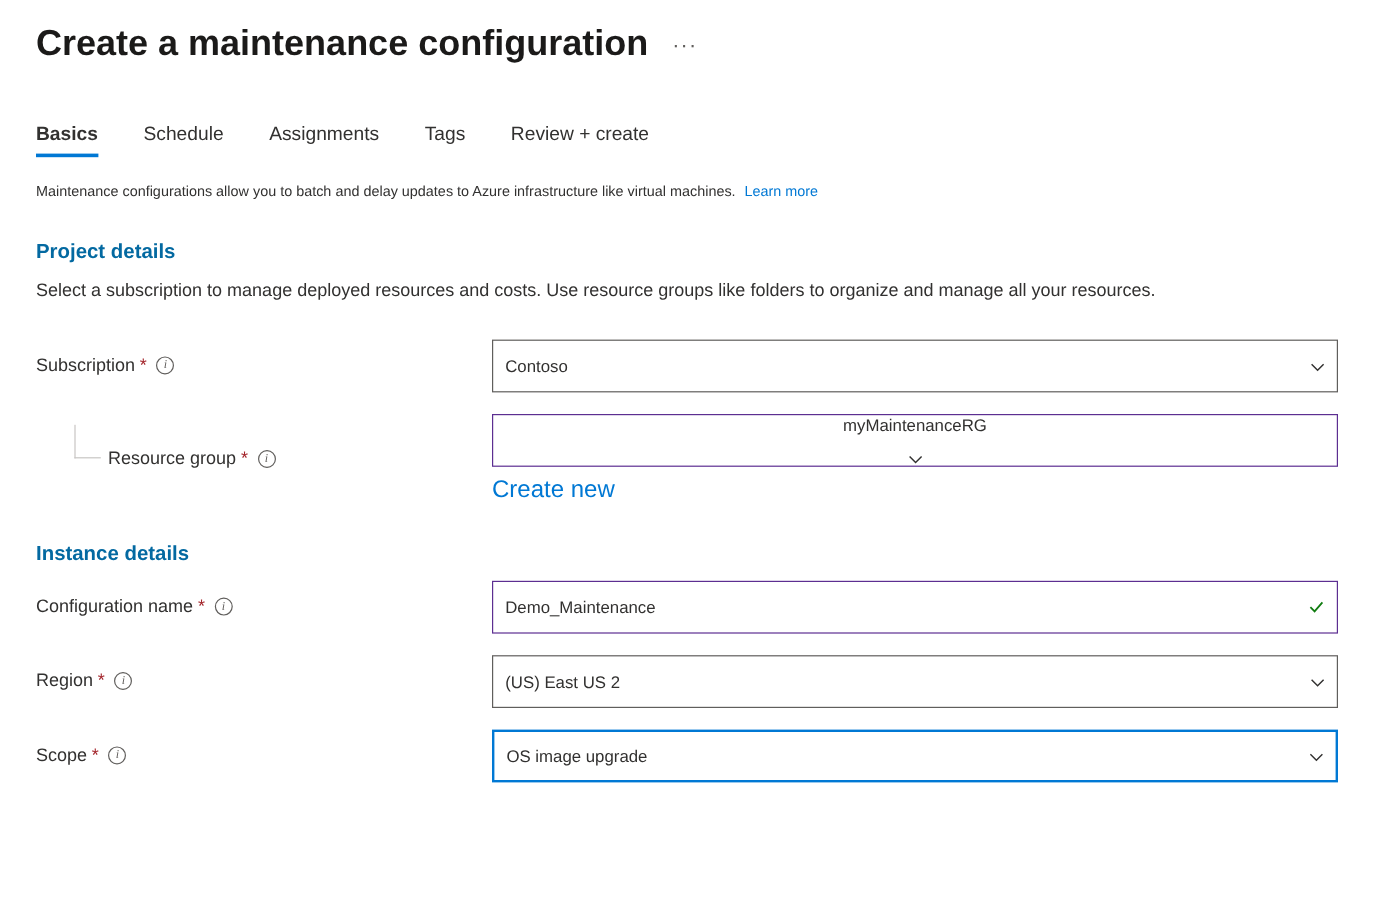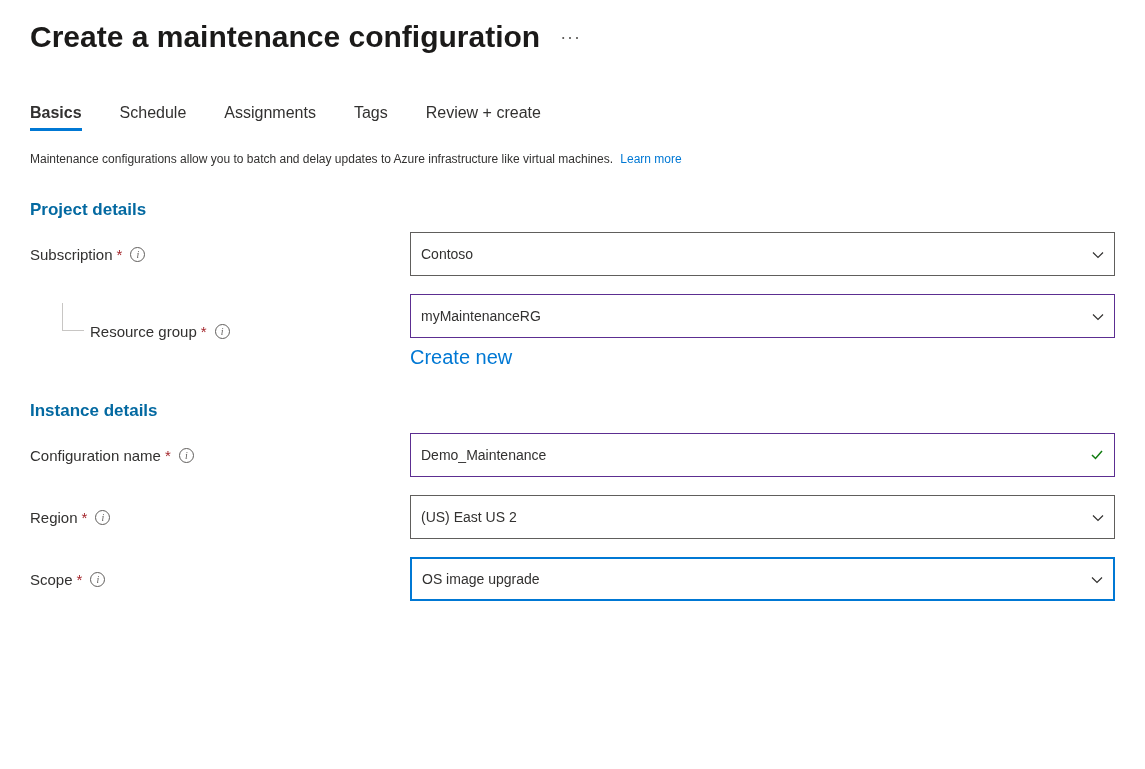--- a/index.html
+++ b/index.html
@@ -138,20 +138,21 @@
       color: #323130;
       background: #ffffff;
       display: flex;
       align-items: center;
       justify-content: space-between;
       cursor: pointer;
       position: relative;
     }
     .dropdown.highlight {
       border: 1px solid #5c2e91;
+      flex-direction: column;
     }
     .text-input.validated {
       border: 1px solid #5c2e91;
     }
     .dropdown.focused {
       border: 2px solid #0078d4;
     }
     .chevron {
       width: 12px;
       height: 12px;
@@ -196,20 +197,21 @@
   <div class="tab">Review + create</div>
 </div>
 
 <div class="intro-text">
   <span>Maintenance configurations allow you to batch and delay updates to Azure infrastructure like virtual machines.</span>
   <a class="learn-more">Learn more</a>
 </div>
 
 <div class="section">
   <div class="section-title">Project details</div>
+  <div class="section-desc">Select a subscription to manage deployed resources and costs. Use resource groups like folders to organize and manage all your resources.</div>
 
   <div class="form-row">
     <div class="label-col">
       <span>Subscription</span>
       <span class="required">*</span>
       <span class="info-icon">i</span>
     </div>
     <div class="input-col">
       <div class="dropdown">
         <span>Contoso</span>

